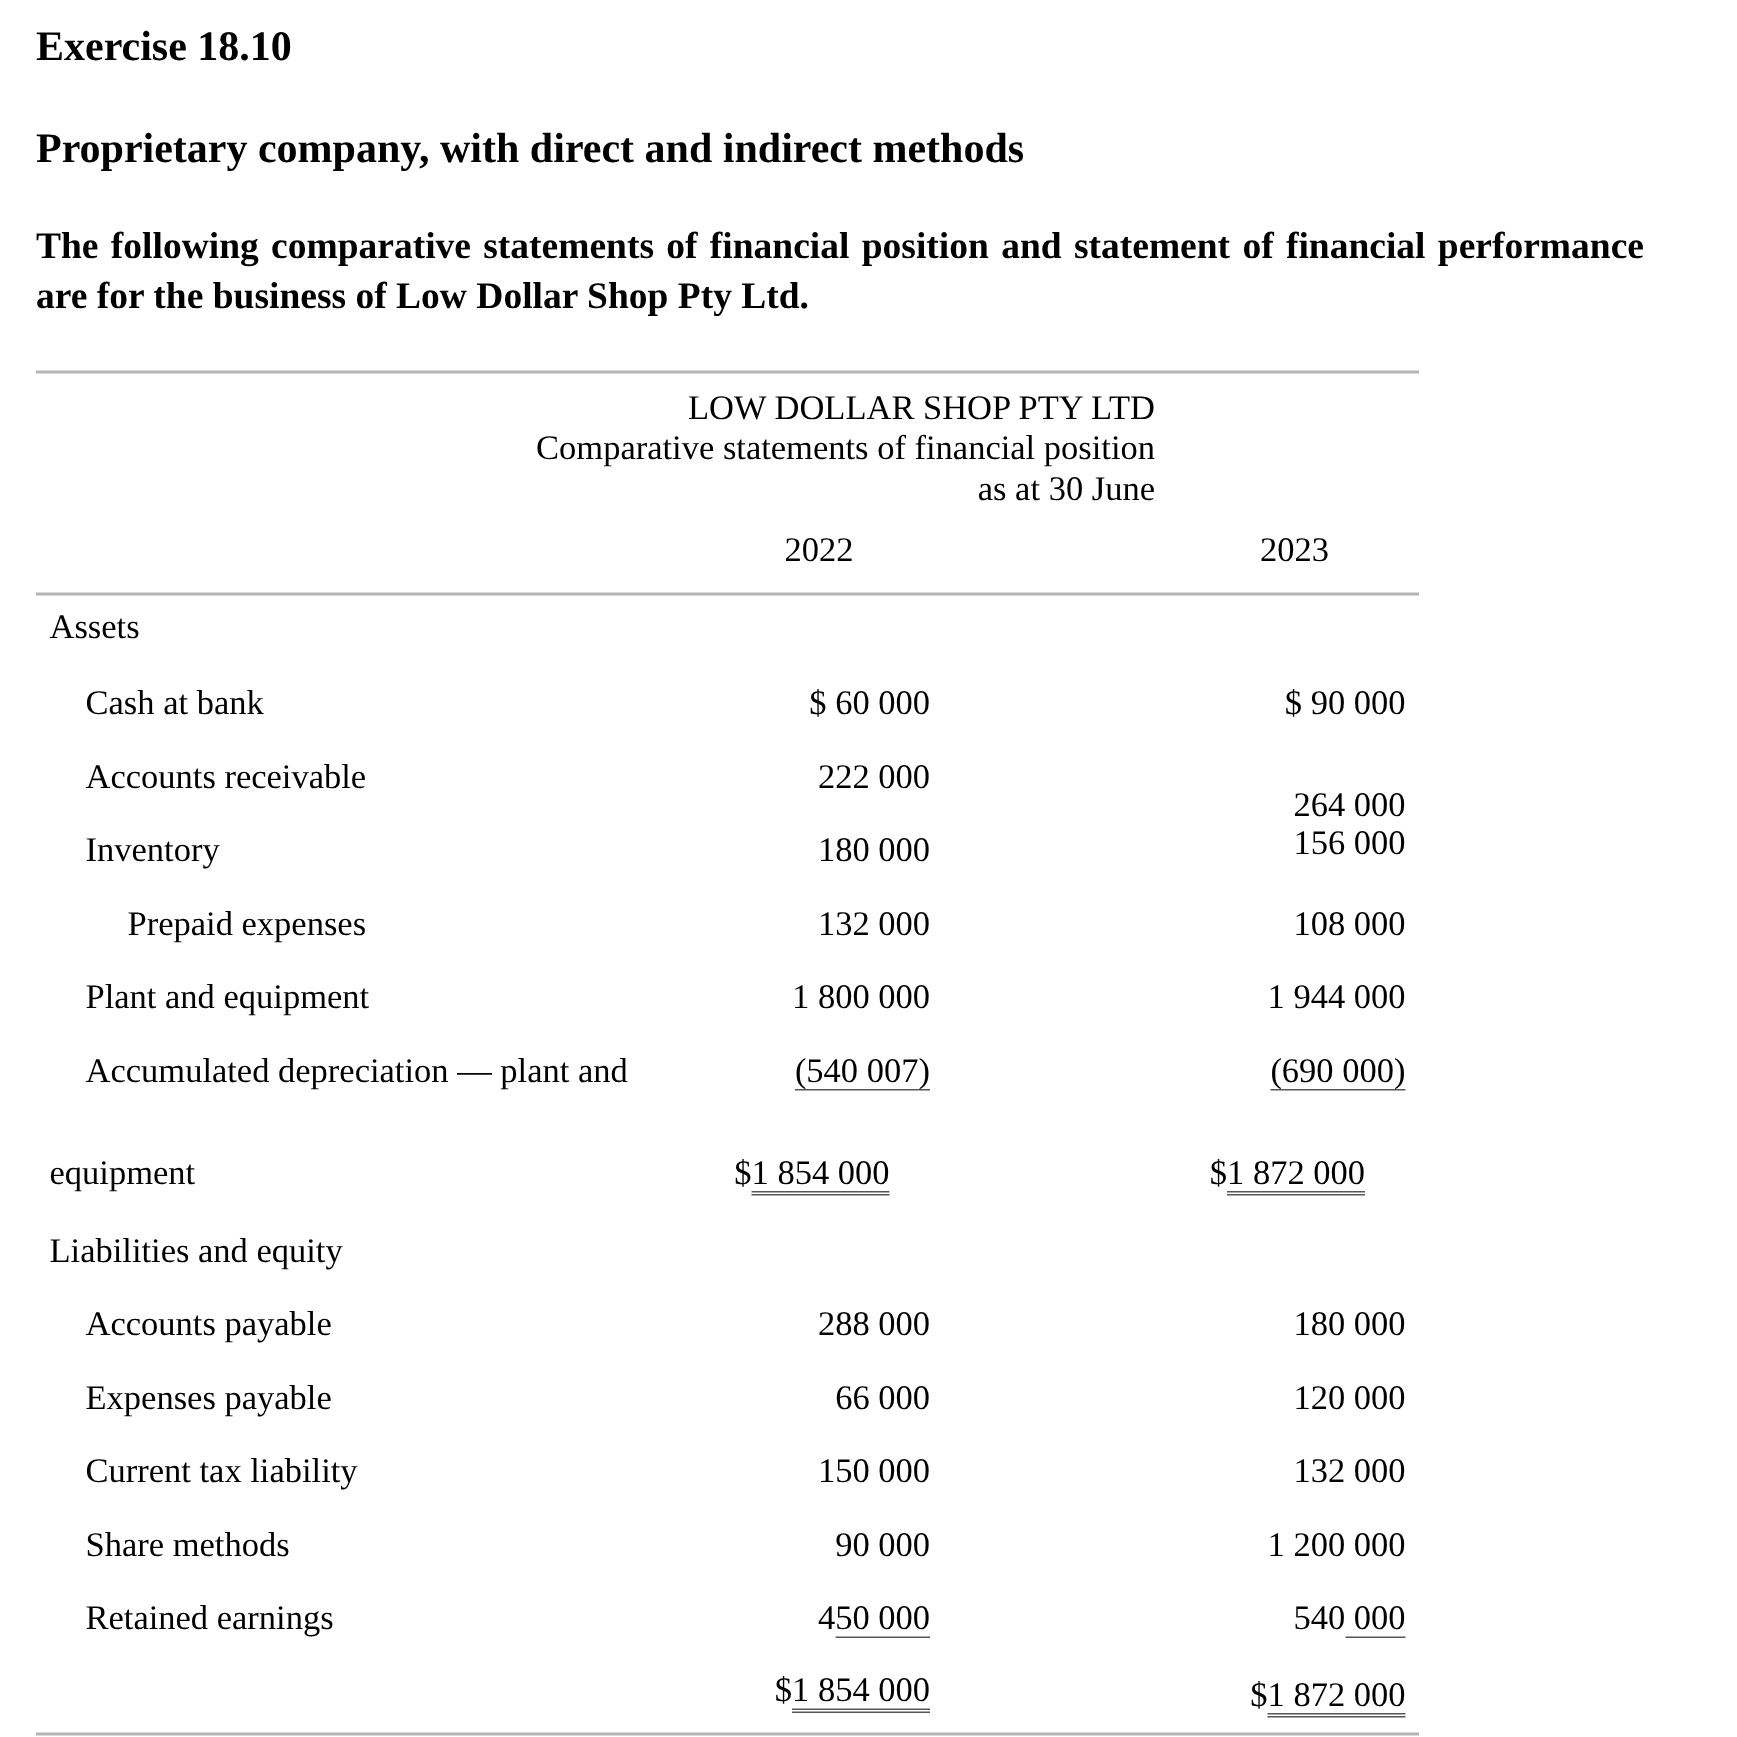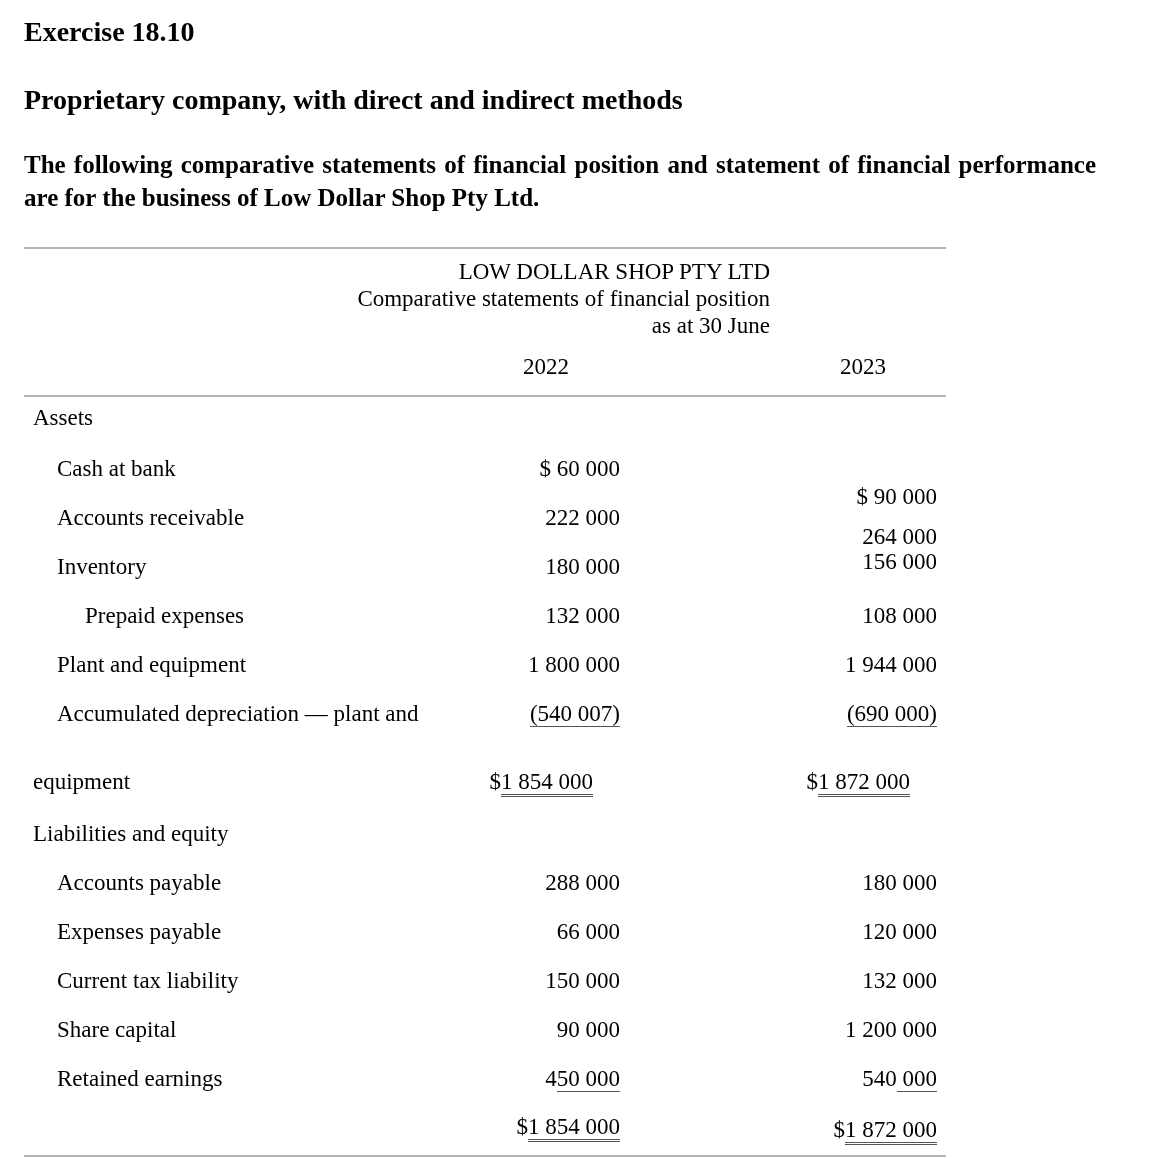--- a/index.html
+++ b/index.html
@@ -34,21 +34,21 @@
 <div class="abs lbl" style="left:523px; top:354px;">2022</div>
 <div class="abs lbl" style="left:840px; top:354px;">2023</div>
 
 <div class="rule" style="top:395px;"></div>
 
 <div class="abs lbl" style="left:33px; top:405px;">Assets</div>
 
 <div>
   <div class="abs lbl" style="left:57px; top:456px;">Cash at bank</div>
   <div class="num c22" style="top:456px;">$ 60 000</div>
-  <div class="num c23" style="top:484px;">$ 90 000</div>
+  <div class="num c23" style="top:456px;">$ 90 000</div>
 </div>
 <div>
   <div class="abs lbl" style="left:57px; top:505px;">Accounts receivable</div>
   <div class="num c22" style="top:505px;">222 000</div>
   <div class="num c23" style="top:505px;margin-top:44px;">156 000</div>
 </div>
 <div>
   <div class="abs lbl" style="left:57px; top:554px;">Inventory</div>
   <div class="num c22" style="top:554px;">180 000</div>
   <div class="num c23" style="top:524px;">264 000</div>
@@ -86,21 +86,21 @@
   <div class="abs lbl" style="left:57px; top:919px;">Expenses payable</div>
   <div class="num c22" style="top:919px;">66 000</div>
   <div class="num c23" style="top:919px;">120 000</div>
 </div>
 <div>
   <div class="abs lbl" style="left:57px; top:968px;text-align:right;">Current tax liability</div>
   <div class="num c22" style="top:968px;">150 000</div>
   <div class="num c23" style="top:968px;">132 000</div>
 </div>
 <div>
-  <div class="abs lbl" style="left:57px; top:1017px;">Share capital</div>
+  <div class="abs lbl" style="left:57px; top:1017px;">Share methods</div>
   <div class="num c22" style="top:1017px;">90 000</div>
   <div class="num c23" style="top:1017px;">1 200 000</div>
 </div>
 <div>
   <div class="abs lbl" style="left:57px; top:1066px;">Retained earnings</div>
   <div class="num c22" style="top:1066px;"><span>4</span><span class="ul">50 000</span></div>
   <div class="num c23" style="top:1066px;"><span>540</span><span class="ul" style="white-space:pre;"> 000</span></div>
 </div>
 
 <div>

